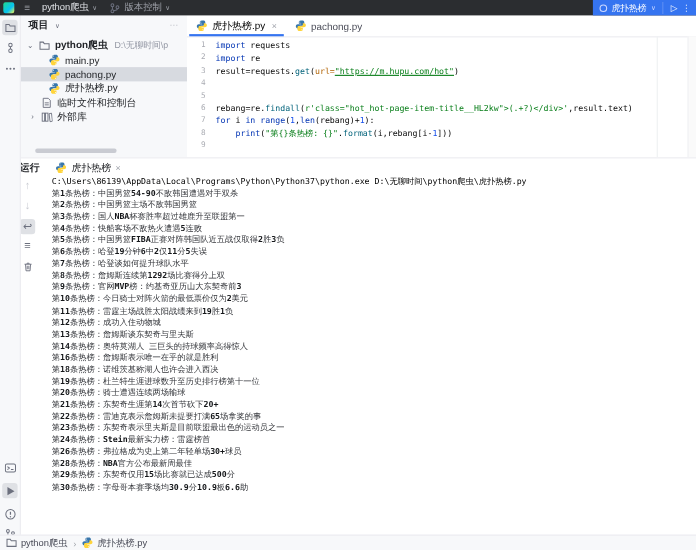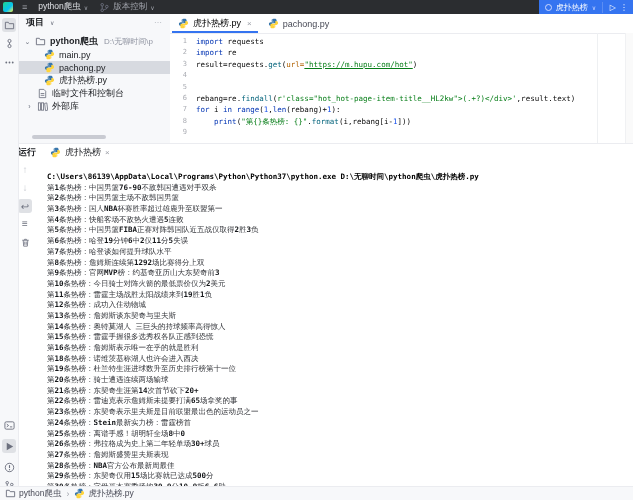--- a/index.html
+++ b/index.html
@@ -72,21 +72,21 @@
   .run-tab{display:flex;align-items:center;gap:4px;margin-left:14px;font-size:9px;color:#222428;}
   .run-tab .x{color:#9da0a8;font-size:8px;}
   .rt-col{position:absolute;top:17px;width:16px;color:#6c707e;font-size:10px;}
   .rt-col .ric{position:absolute;left:1px;width:14px;height:14px;border-radius:3px;
                display:flex;align-items:center;justify-content:center;}
   .ric.disabled{color:#c9cbd2;}
   .ric.selected{background:#dfe1e5;}
   .console{position:absolute;left:47px;top:16px;right:10px;bottom:2px;
            font-family:"DejaVu Sans Mono",monospace;font-size:7.5px;color:#33353a;
            white-space:nowrap;overflow:hidden;}
-  .cpath{height:10.7px;line-height:10.7px;color:#000;font-weight:bold;margin-top:12px;}
+  .cpath{height:10.7px;line-height:10.7px;color:#000;font-weight:normal;}
   .cline{height:10.7px;line-height:10.7px;}
   .cline b{color:#141619;}
   
   .statusbar{position:absolute;left:0;bottom:0;width:633px;height:13px;background:#f7f8fa;
              border-top:1px solid #ebecf0;display:flex;align-items:center;font-size:8.5px;color:#494b57;z-index:31;}
   .sb-seg{display:flex;align-items:center;gap:3px;margin-left:5px;}
   .sb-sep{color:#9da0a8;margin:0 2px;}
   .hidden-defs{position:absolute;width:0;height:0;overflow:hidden;}
 </style>
 </head>
@@ -317,46 +317,43 @@
       <div class="ric" style="top:55px">≡</div>
       <div class="ric" style="top:74px">
         <svg width="11" height="11">
             <use href="#sym-trash"></use>
           </svg>
       </div>
     </div>
     <div class="console">
       <div class="cpath">C:\Users\86139\AppData\Local\Programs\Python\Python37\python.exe D:\无聊时间\python爬虫\虎扑热榜.py</div>
       <div id="console-lines">
-          <div class="cline">第<b>1</b>条热榜：中国男篮<b>76-90</b>不敌韩国遭遇对手双杀</div>
+          <div class="cline">第<b>1</b>条热榜：中国男篮<b>54-90</b>不敌韩国遭遇对手双杀</div>
           <div class="cline">第<b>2</b>条热榜：中国男篮主场不敌韩国男篮</div>
           <div class="cline">第<b>3</b>条热榜：国人<b>NBA</b>杯赛胜率超过雄鹿升至联盟第一</div>
           <div class="cline">第<b>4</b>条热榜：快船客场不敌热火遭遇<b>5</b>连败</div>
           <div class="cline">第<b>5</b>条热榜：中国男篮<b>FIBA</b>正赛对阵韩国队近五战仅取得<b>2</b>胜<b>3</b>负</div>
           <div class="cline">第<b>6</b>条热榜：哈登<b>19</b>分钟<b>6</b>中<b>2</b>仅<b>11</b>分<b>5</b>失误</div>
           <div class="cline">第<b>7</b>条热榜：哈登谈如何提升球队水平</div>
           <div class="cline">第<b>8</b>条热榜：詹姆斯连续第<b>1292</b>场比赛得分上双</div>
           <div class="cline">第<b>9</b>条热榜：官网<b>MVP</b>榜：约基奇亚历山大东契奇前<b>3</b></div>
           <div class="cline">第<b>10</b>条热榜：今日骑士对阵火箭的最低票价仅为<b>2</b>美元</div>
           <div class="cline">第<b>11</b>条热榜：雷霆主场战胜太阳战绩来到<b>19</b>胜<b>1</b>负</div>
           <div class="cline">第<b>12</b>条热榜：成功入住动物城</div>
           <div class="cline">第<b>13</b>条热榜：詹姆斯谈东契奇与里夫斯</div>
           <div class="cline">第<b>14</b>条热榜：奥特莫湖人 三巨头的持球频率高得惊人</div>
-          <div class="cline">第<b>15</b>条热榜：雷霆手握很多选秀权各队正感到恐慌</div>
           <div class="cline">第<b>16</b>条热榜：詹姆斯表示唯一在乎的就是胜利</div>
           <div class="cline">第<b>18</b>条热榜：诺维茨基称湖人也许会进入西决</div>
           <div class="cline">第<b>19</b>条热榜：杜兰特生涯进球数升至历史排行榜第十一位</div>
           <div class="cline">第<b>20</b>条热榜：骑士遭遇连续两场输球</div>
           <div class="cline">第<b>21</b>条热榜：东契奇生涯第<b>14</b>次首节砍下<b>20+</b></div>
           <div class="cline">第<b>22</b>条热榜：雷迪克表示詹姆斯未提要打满<b>65</b>场拿奖的事</div>
           <div class="cline">第<b>23</b>条热榜：东契奇表示里夫斯是目前联盟最出色的运动员之一</div>
           <div class="cline">第<b>24</b>条热榜：<b>Stein</b>最新实力榜：雷霆榜首</div>
-          <div class="cline">第<b>25</b>条热榜：离谱手感！胡明轩全场<b>8</b>中<b>0</b></div>
           <div class="cline">第<b>26</b>条热榜：弗拉格成为史上第二年轻单场<b>30+</b>球员</div>
-          <div class="cline">第<b>27</b>条热榜：詹姆斯盛赞里夫斯表现</div>
           <div class="cline">第<b>28</b>条热榜：<b>NBA</b>官方公布最新周最佳</div>
           <div class="cline">第<b>29</b>条热榜：东契奇仅用<b>15</b>场比赛就已达成<b>500</b>分</div>
           <div class="cline">第<b>30</b>条热榜：字母哥本赛季场均<b>30.9</b>分<b>10.9</b>板<b>6.6</b>助</div>
         </div>
     </div>
   </div>
 
   <div class="statusbar">
     <div class="sb-seg">
       <svg class="ic12" width="10" height="10">

